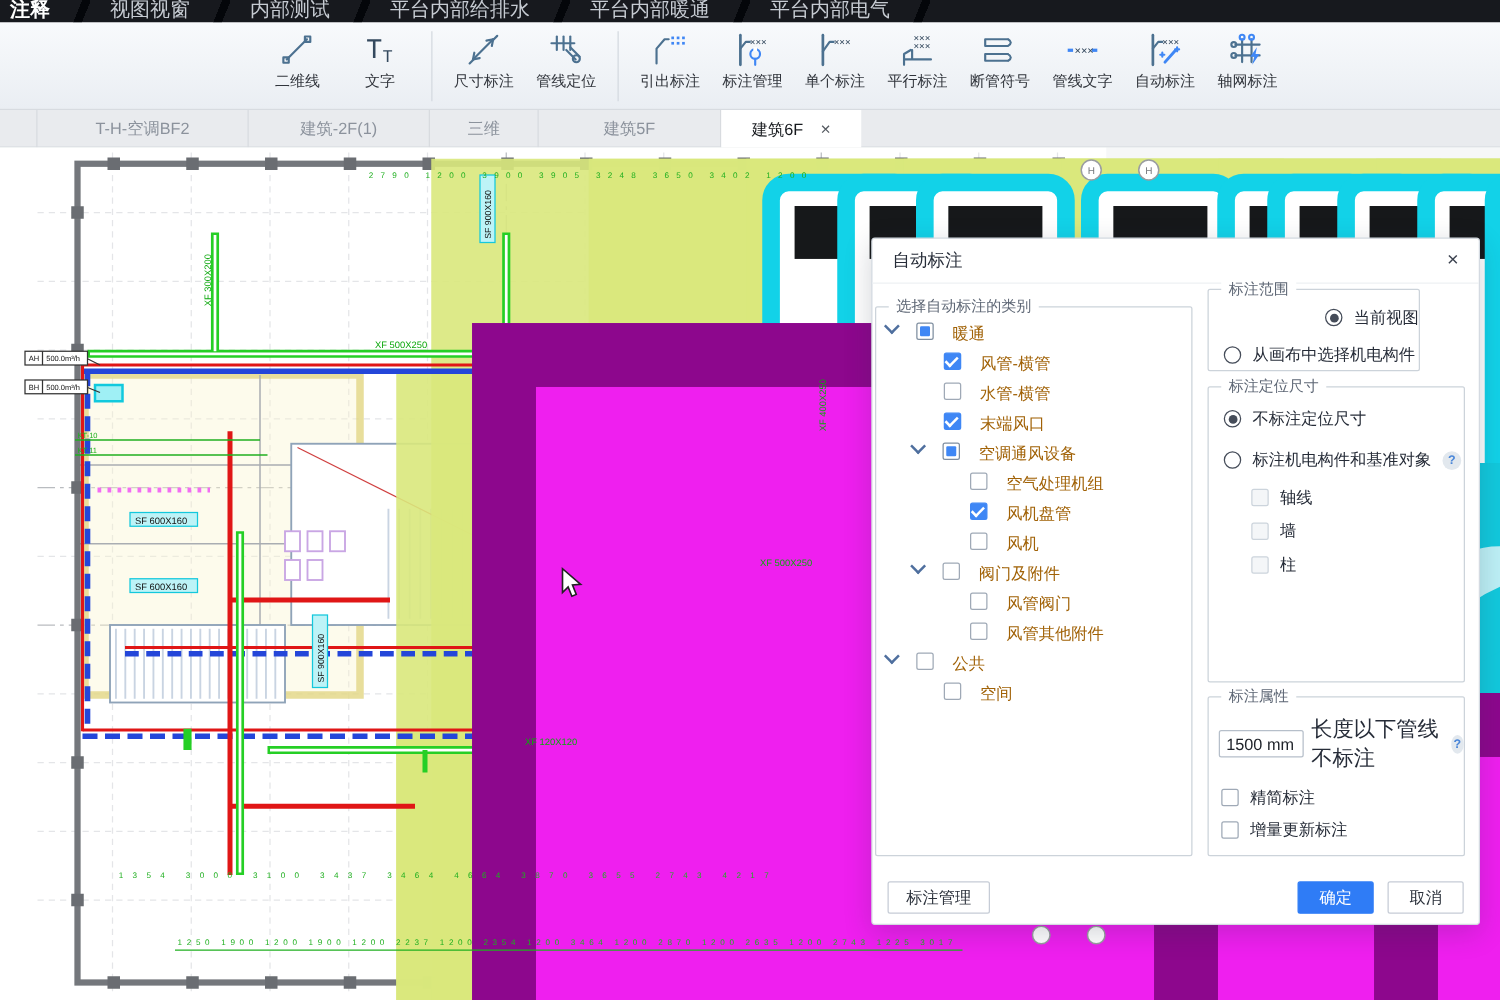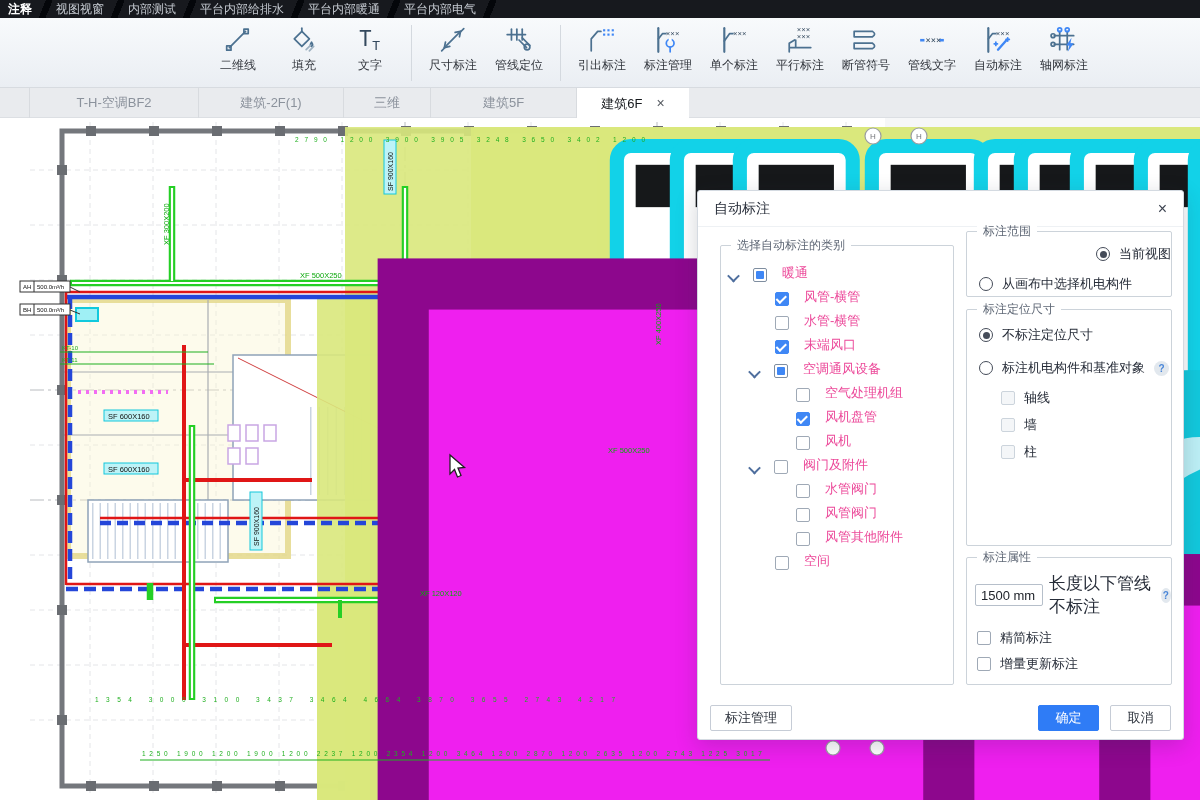--- a/index.html
+++ b/index.html
@@ -2,21 +2,21 @@
 <html><head>
 <meta charset="utf-8">
 <style>
   * { box-sizing: border-box; margin: 0; padding: 0; }
   html,body { width:1200px; height:800px; overflow:hidden;
     font-family:"Liberation Sans","DejaVu Sans",sans-serif; background:#f4f5f7; }
 
   
   .menubar{ position:absolute; left:0; top:0; width:1200px; height:18px;
     background:#17191e; display:flex; align-items:center; }
-  .mtab{ color:#c6cbd2; font-size:12px; padding:0 4px; height:18px; line-height:18px; white-space:nowrap; cursor:default;}
+  .mtab{ color:#c6cbd2; font-size:16px; padding:0 16px; height:18px; line-height:18px; white-space:nowrap; cursor:default;}
   .mtab.active{ color:#ffffff; font-weight:bold; padding-left:8px;}
   .msep{ width:16px; height:18px; flex:none;
     background:linear-gradient(112deg, transparent 42%, #04060a 42%, #04060a 72%, transparent 72%); }
 
   
   .toolbar{ position:absolute; left:0; top:18px; width:1200px; height:70px;
     background:linear-gradient(#f8fafc,#eaeef3); border-bottom:1px solid #d7dbe0;
     display:flex; align-items:center; padding-left:205px; }
   .tool{ width:66px; height:62px; display:flex; flex-direction:column; align-items:center;
     justify-content:flex-start; padding-top:4px; cursor:pointer; }
@@ -45,21 +45,21 @@
     background:#ffffff; border:1px solid #d4dae1; border-radius:3px;
     box-shadow:0 6px 22px rgba(30,40,60,.20); }
   .dlg-title{ height:36px; display:flex; align-items:center; padding:0 16px;
     font-size:14px; color:#272d39; border-bottom:1px solid #eef1f4;}
   .dlg-close{ margin-left:auto; font-size:16px; color:#3c4350; cursor:pointer; line-height:1;}
   .groupbox{ position:absolute; border:1px solid #ccd3da; border-radius:2px; }
   .legend{ position:absolute; top:-9px; left:10px; background:#fff; padding:0 6px;
     font-size:12px; color:#5e6775; white-space:nowrap;}
   
   .tree{ padding-top:12px; }
-  .trow{ height:24px; display:flex; align-items:flex-end; gap:15px; font-size:13px; color:#ec4899; cursor:pointer;}
+  .trow{ height:24px; display:flex; align-items:flex-start; gap:15px; font-size:13px; color:#a16207; cursor:pointer;}
   .lvl0{ padding-left:8px; } .lvl1{ padding-left:29px; } .lvl2{ padding-left:50px; }
   .chev{ width:9px; height:9px; border-right:2px solid #4f6f9e; border-bottom:2px solid #4f6f9e;
     transform:rotate(45deg) translate(-1px,-1px); flex:none; }
   .tspacer{ width:10px; flex:none; }
   .cb{ width:14px; height:14px; border:1px solid #9fa9b6; border-radius:2px; background:#fff;
     display:inline-flex; align-items:center; justify-content:center; flex:none; }
   .cb.checked{ background:#3f87f5; border-color:#3f87f5; }
   .cb.checked::after{ content:""; width:8px; height:4px; border-left:2px solid #fff;
     border-bottom:2px solid #fff; transform:rotate(-45deg) translateY(-1px); }
   .cb.partial{ border-color:#7f8ea0; }
@@ -100,30 +100,20 @@
 
 <div class="toolbar">
 
   <div class="tool">
     <svg viewBox="0 0 26 26" class="ticon">
       <line x1="5" y1="20" x2="20" y2="5"></line>
         <rect x="2.5" y="18.5" width="4" height="4"></rect>
         <rect x="18.5" y="3" width="4" height="4"></rect>
     </svg>
     <span class="tlabel">二维线</span>
-  </div>
-  <div class="tool">
-    <svg viewBox="0 0 26 26" class="ticon">
-      <path d="M4,12 L11,5 L18,12 L11,19 Z"></path>
-        <path d="M11,5 L11,2"></path>
-        <path d="M20,15 q2,3 0,4 q-2,-1 0,-4 Z"></path>
-      <line x1="15" y1="22" x2="19" y2="18" stroke="#9fb2c2"></line>
-        <line x1="18" y1="23" x2="22" y2="19" stroke="#9fb2c2"></line>
-    </svg>
-    <span class="tlabel">填充</span>
   </div>
   <div class="tool">
     <svg viewBox="0 0 26 26" class="ticon">
       <text x="3" y="19" font-size="19" font-family="DejaVu Serif,serif" fill="#43688c">T</text>
       <text x="15" y="22" font-size="12" font-family="DejaVu Serif,serif" fill="#43688c">T</text>
     </svg>
     <span class="tlabel">文字</span>
   </div>
 
   <div class="tdivider"></div>
@@ -577,21 +567,21 @@
 
   <path d="M450,455 l0,19 4.5,-4.5 3,7.5 3.5,-1.5 -3,-7.5 6.5,-0.5 Z" fill="#ffffff" stroke="#222" stroke-width="1.3"></path>
 </svg>
 
 <div class="dialog">
   <div class="dlg-title">
     <span>自动标注</span>
     <span class="dlg-close">×</span>
   </div>
 
-  <div class="groupbox" style="left:22px; top:54px; width:234px; height:440px;">
+  <div class="groupbox" style="left:2px; top:54px; width:254px; height:440px;">
     <div class="legend">选择自动标注的类别</div>
     <div class="tree">
       <div class="trow lvl0">
         <span class="chev"></span>
         <span class="cb partial"></span>
         <span>暖通</span>
       </div>
       <div class="trow lvl1">
         <span class="tspacer"></span>
         <span class="cb checked"></span>
@@ -628,41 +618,41 @@
         <span>风机</span>
       </div>
       <div class="trow lvl1">
         <span class="chev"></span>
         <span class="cb"></span>
         <span>阀门及附件</span>
       </div>
       <div class="trow lvl2">
         <span class="tspacer"></span>
         <span class="cb"></span>
-        <span>水管阀门</span>
-      </div>
-      <div class="trow lvl2">
-        <span class="tspacer"></span>
-        <span class="cb"></span>
         <span>风管阀门</span>
       </div>
       <div class="trow lvl2">
         <span class="tspacer"></span>
         <span class="cb"></span>
         <span>风管其他附件</span>
       </div>
+      <div class="trow lvl0">
+        <span class="chev"></span>
+        <span class="cb"></span>
+        <span>公共</span>
+      </div>
       <div class="trow lvl1">
         <span class="tspacer"></span>
         <span class="cb"></span>
         <span>空间</span>
       </div>
     </div>
   </div>
 
-  <div class="groupbox" style="left:268px; top:40px; width:206px; height:66px;">
+  <div class="groupbox" style="left:268px; top:40px; width:170px; height:66px;">
     <div class="legend">标注范围</div>
     <div class="rrow" style="margin:13px 0 0 12px;justify-content:flex-end;">
       <span class="radio selected"></span>
       <span>当前视图</span>
     </div>
     <div class="rrow" style="margin:12px 0 0 12px;text-align:center;">
       <span class="radio"></span>
       <span>从画布中选择机电构件</span>
     </div>
   </div>

